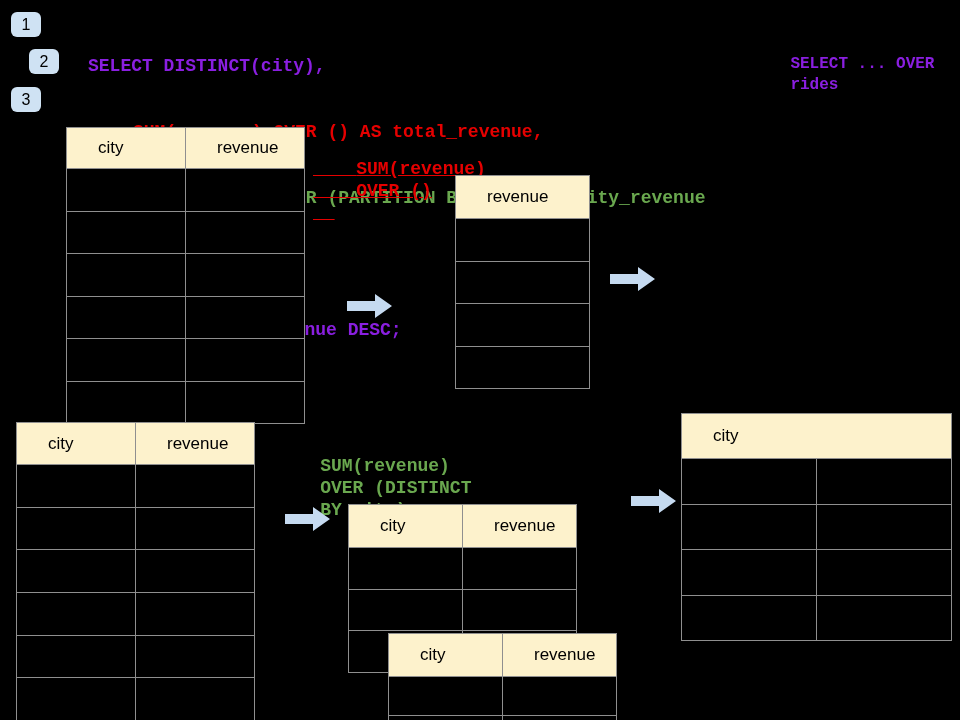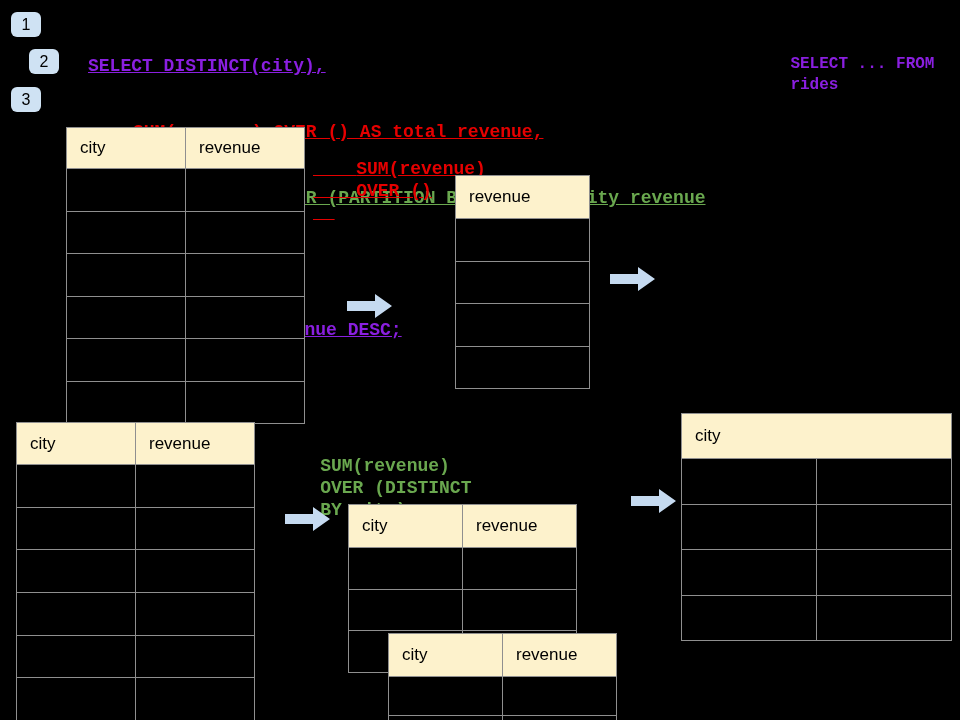--- a/index.html
+++ b/index.html
@@ -10,39 +10,39 @@
   .badge{position:absolute;width:30px;height:25px;background:#cfe2f3;border-radius:6px;
          display:flex;align-items:center;justify-content:center;
          color:#000;font:16px "Liberation Sans",sans-serif;}
   .badge1{left:11px;top:12px;}
   .badge2{left:29px;top:49px;}
   .badge3{left:11px;top:87px;}
 
   
   .code{position:absolute;left:88px;top:11px;font:bold 18px "Liberation Mono",monospace;
         line-height:22px;white-space:pre;}
-  .code .ln{display:block;text-decoration:underline;}
+  .code .ln{display:block;}
   .ind0{margin-left:0;} .ind1{margin-left:45px;} .ind2{margin-left:22px;}
   .c-purple{color:#8a1fe0;} .c-red{color:#e60000;} .c-green{color:#6aa84f;}
 
   .sidenote{position:absolute;left:752px;top:33px;font:bold 16px "Liberation Mono",monospace;
             line-height:21px;color:#8a1fe0;white-space:pre;}
 
   .anno{position:absolute;font:bold 18px "Liberation Mono",monospace;line-height:22px;white-space:pre;}
   .anno-total{left:313px;top:136px;color:#e60000;text-decoration:underline;}
   .anno-partition{left:277px;top:433px;color:#6aa84f;}
 
   
   .dtable{position:absolute;border:1px solid #8f8f8f;background:#000;}
   .trow{display:flex;}
   .trow + .trow{border-top:1px solid #8f8f8f;}
   .tcell{flex:1;min-width:0;}
   .tcell + .tcell{border-left:1px solid #8f8f8f;}
   .thead{background:#fdf2cc;}
-  .thead .tcell{display:flex;align-items:center;padding-left:13px;
+  .thead .tcell{display:flex;align-items:center;padding-left:31px;
                 color:#000;font:17px "Liberation Sans",sans-serif;}
   .tbody{background:#000;}
 
   .t1{left:66px;top:127px;width:237px;}  .t1 .thead{height:40px;} .t1 .tbody{height:41.5px;}
   .t2{left:455px;top:175px;width:133px;} .t2 .thead{height:42px;} .t2 .tbody{height:41.5px;}
   .t3{left:16px;top:422px;width:237px;}  .t3 .thead{height:41px;} .t3 .tbody{height:41.7px;}
   .t4{left:348px;top:504px;width:227px;} .t4 .thead{height:42px;} .t4 .tbody{height:40.5px;}
   .t5{left:388px;top:633px;width:227px;} .t5 .thead{height:42px;} .t5 .tbody{height:38px;}
   .t6{left:681px;top:413px;width:269px;} .t6 .thead{height:44px;} .t6 .tbody{height:44.5px;}
 
@@ -65,21 +65,21 @@
 
   <div class="code">
     <span class="ln ind0 c-purple">SELECT DISTINCT(city),</span>
     <span class="ln ind1 c-red">SUM(revenue) OVER () AS total_revenue,</span>
     <span class="ln ind1 c-green">SUM(revenue) OVER (PARTITION BY city) as city_revenue</span>
     <span class="ln ind2 c-purple">FROM rides</span>
     <span class="ln ind2 c-purple">ORDER by city_revenue DESC;</span>
   </div>
 
   <div class="sidenote">
-    <span class="ln">SELECT ... FROM</span>
+    <span class="ln">SELECT ... OVER</span>
     <span class="ln">rides</span>
   </div>
 
   <div class="anno anno-total">
     <span class="ln">SUM(revenue)</span>
     <span class="ln">OVER ()</span>
   </div>
 
   <div class="anno anno-partition">
     <span class="ln">SUM(revenue)</span>

